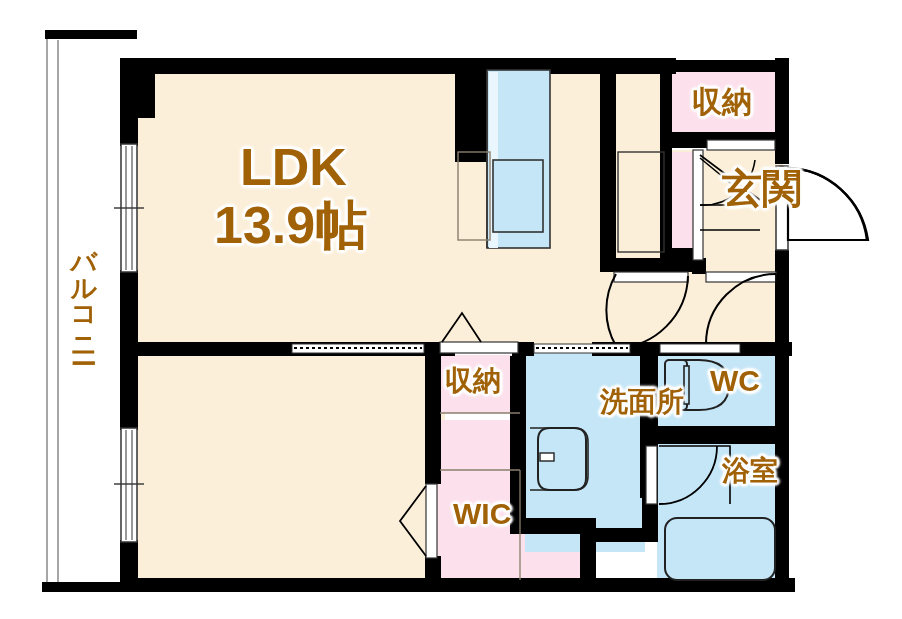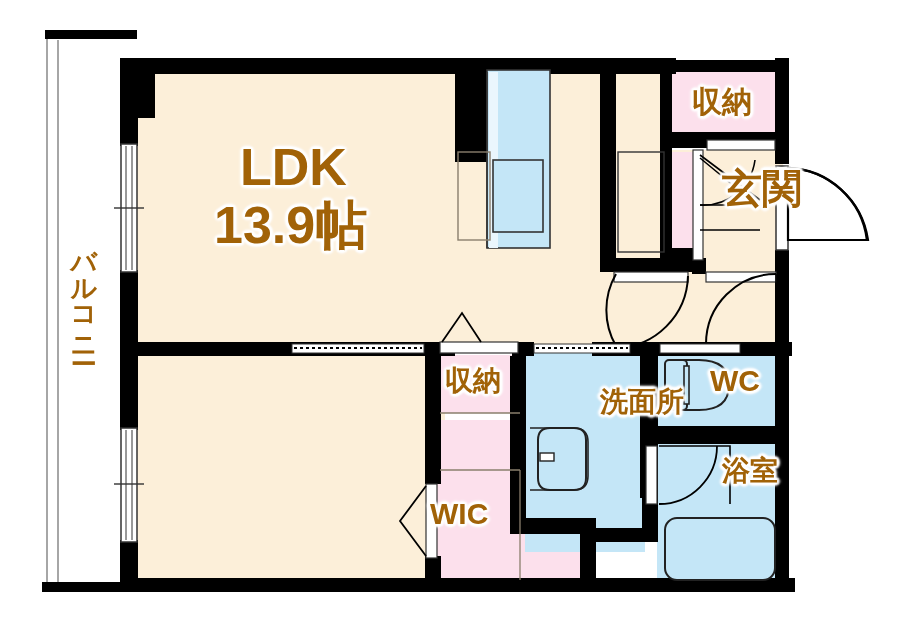--- a/index.html
+++ b/index.html
@@ -236,21 +236,21 @@
 
 
 <div class="lbl vert" style="left:70px;top:232px;font-size:26px;">バルコニー</div>
 
 <div class="lbl" style="left:692px;top:86px;font-size:30px;">収納</div>
 
 <div class="lbl" style="left:722px;top:168px;font-size:40px;line-height:1.02;width:34px;">玄関</div>
 
 <div class="lbl" style="left:445px;top:366px;font-size:28px;">収納</div>
 
-<div class="lbl" style="left:430px;top:498px;font-size:30px;text-align:right;">WIC</div>
+<div class="lbl" style="left:453px;top:498px;font-size:30px;text-align:right;">WIC</div>
 
 <div class="lbl" style="left:600px;top:388px;font-size:28px;line-height:1.02;width:36px;">洗面所</div>
 
 <div class="lbl" style="left:710px;top:366px;font-size:30px;line-height:0.98;width:28px;">WC</div>
 
 <div class="lbl" style="left:674px;top:456px;font-size:28px;margin-left:48px;">浴室</div>
 
 </div>
 
 </body></html>

